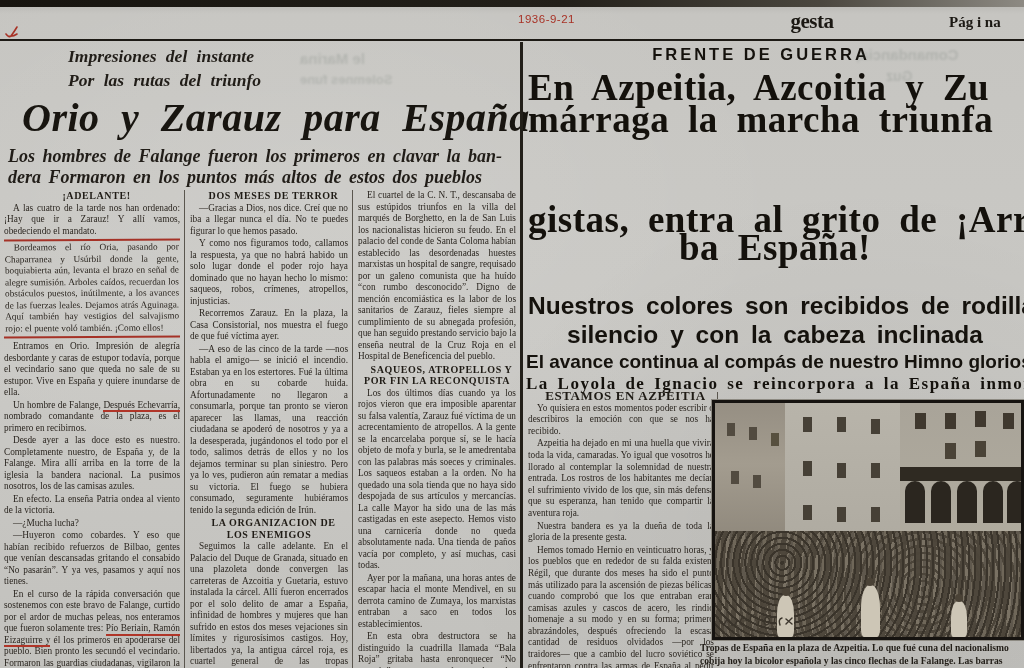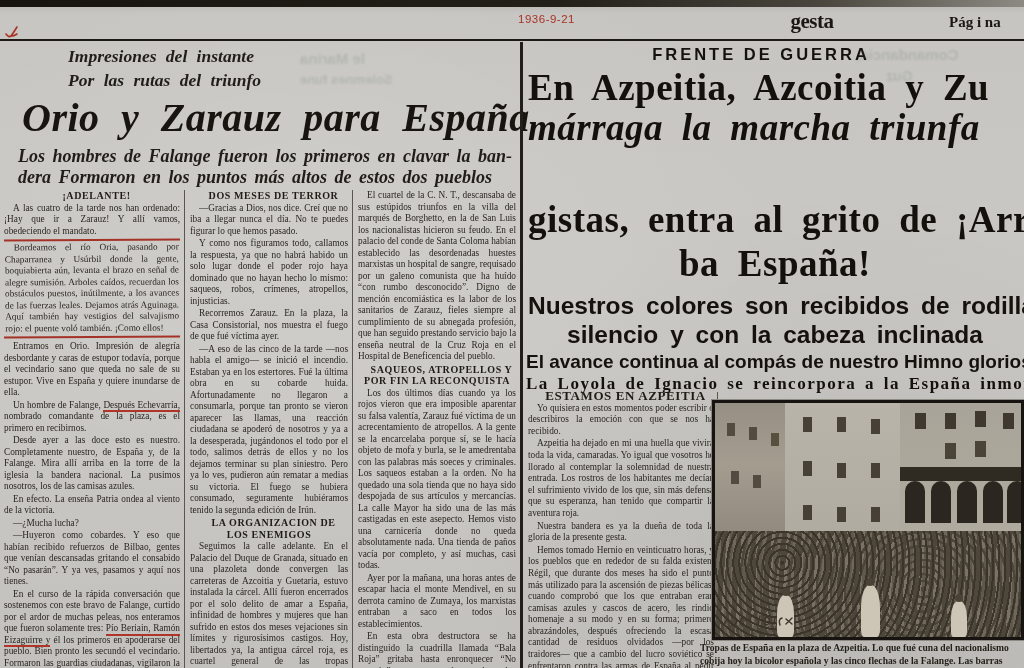--- a/index.html
+++ b/index.html
@@ -21,21 +21,21 @@
   .page-label{position:absolute;right:0px;top:14px;width:75px;
     font-weight:bold;font-size:15px;color:#1b1813;white-space:nowrap;overflow:hidden;margin-left:40px;}
   .top-rule{position:absolute;left:0;top:39px;width:1024px;height:2px;background:#1d1a15;}
   .red-check{position:absolute;left:4px;top:22px;width:22px;height:18px;}
   
   .left-art{position:absolute;left:0;top:42px;width:520px;height:626px;}
   .kicker{position:absolute;left:20px;font-style:italic;font-weight:bold;font-size:17.5px;
     word-spacing:5px;color:#211d18;margin-left:48px;}
   .headline-l{position:absolute;left:22px;top:52px;width:498px;font-style:italic;font-weight:bold;
     font-size:40px;word-spacing:11px;letter-spacing:.5px;white-space:nowrap;color:#181510;}
-  .deck{position:absolute;left:18px;width:486px;font-style:italic;font-weight:bold;font-size:18px;
+  .deck{position:absolute;left:8px;width:486px;font-style:italic;font-weight:bold;font-size:18px;
     word-spacing:3px;white-space:nowrap;color:#211d18;}
   .cols{position:absolute;left:0;top:148px;width:520px;height:478px;overflow:hidden;}
   .ncol{position:absolute;top:0;height:478px;overflow:hidden;text-align:justify;
     font-size:9.3px;line-height:11.5px;color:#2b2620;}
   .ncol p{margin:0 0 1px 0;text-indent:9px;}
   .colhead{font-family:"Liberation Serif",serif;font-weight:bold;font-size:10px;letter-spacing:.6px;
     text-align:center;text-indent:0;margin:2px 0 3px 0;color:#1f1b15;}
   .vdiv{position:absolute;top:148px;width:1px;height:478px;background:#5a564e;}
   .redbox{border:2.5px solid #a53227;border-radius:2px;margin:2px -3px 3px -3px;padding:1px 2px;
     transform:rotate(-.3deg);}
@@ -153,23 +153,23 @@
   </div>
 
   <div class="main-rule"></div>
 
   <div class="war">
     <div class="war-kicker">FRENTE DE GUERRA</div>
     <div class="ghost" style="left:330px;top:4px;font-size:15px;">Comandancia,</div>
     <div class="ghost" style="left:360px;top:26px;font-size:14px;">Guz</div>
 
     <div class="hl" style="top:24px;">En Azpeitia, Azcoitia y Zu</div>
-    <div class="hl" style="top:64px;font-style:italic;">márraga la marcha triunfa</div>
+    <div class="hl" style="top:56px;">márraga la marcha triunfa</div>
     <div class="hl" style="top:156px;">gistas, entra al grito de ¡Arri</div>
-    <div class="hl hl-c" style="top:200px;text-align:center;">ba España!</div>
+    <div class="hl hl-c" style="top:184px;text-align:center;">ba España!</div>
 
     <div class="sub1" style="top:250px;left:2px;">Nuestros colores son recibidos de rodillas, e</div>
     <div class="sub1" style="top:279px;text-align:center;">silencio y con la cabeza inclinada</div>
     <div class="sub2" style="top:309px;">El avance continua al compás de nuestro Himno glorioso</div>
     <div class="sub3" style="top:332px;">La Loyola de Ignacio se reincorpora a la España inmortal</div>
 
     <div class="war-body">
       <p class="colhead" style="font-size:13px;">ESTAMOS EN AZPEITIA</p>
       <p>Yo quisiera en estos momentos poder escribir o describiros la emoción con que se nos ha recibido.</p>
       <p>Azpeitia ha dejado en mi una huella que vivirá toda la vida, camaradas. Yo igual que vosotros he llorado al contemplar la solemnidad de nuestra entrada. Los rostros de los habitantes me decían el sufrimiento vivido de los que, sin más defensa que su esperanza, han tenido que compartir la aventura roja.</p>

